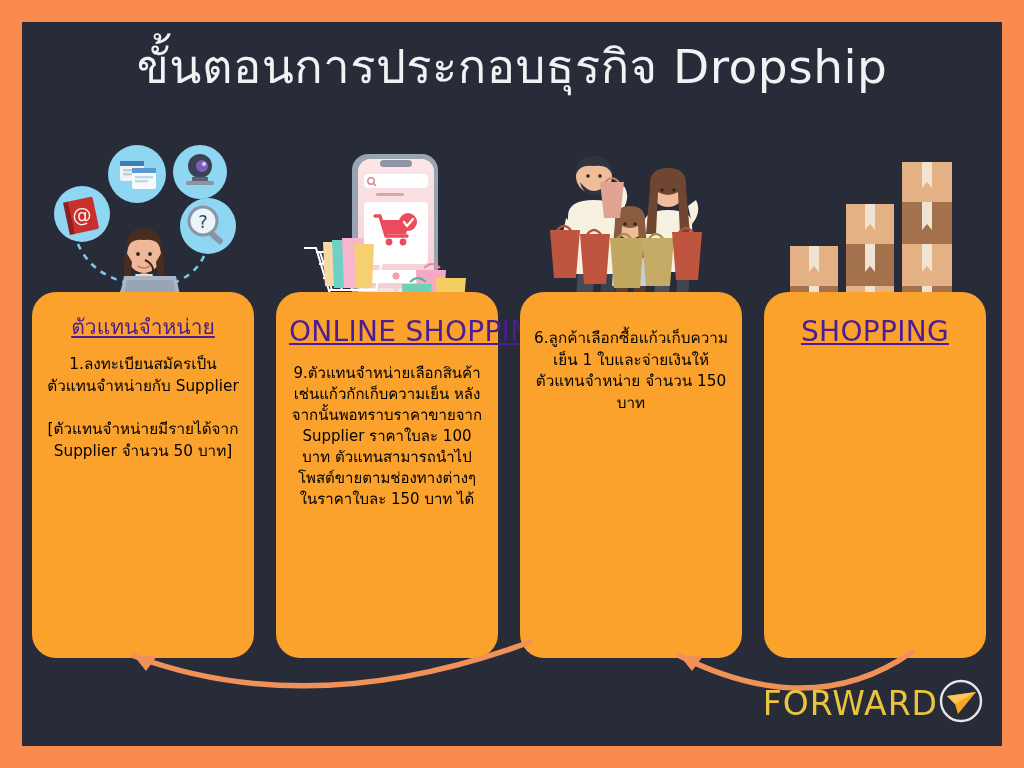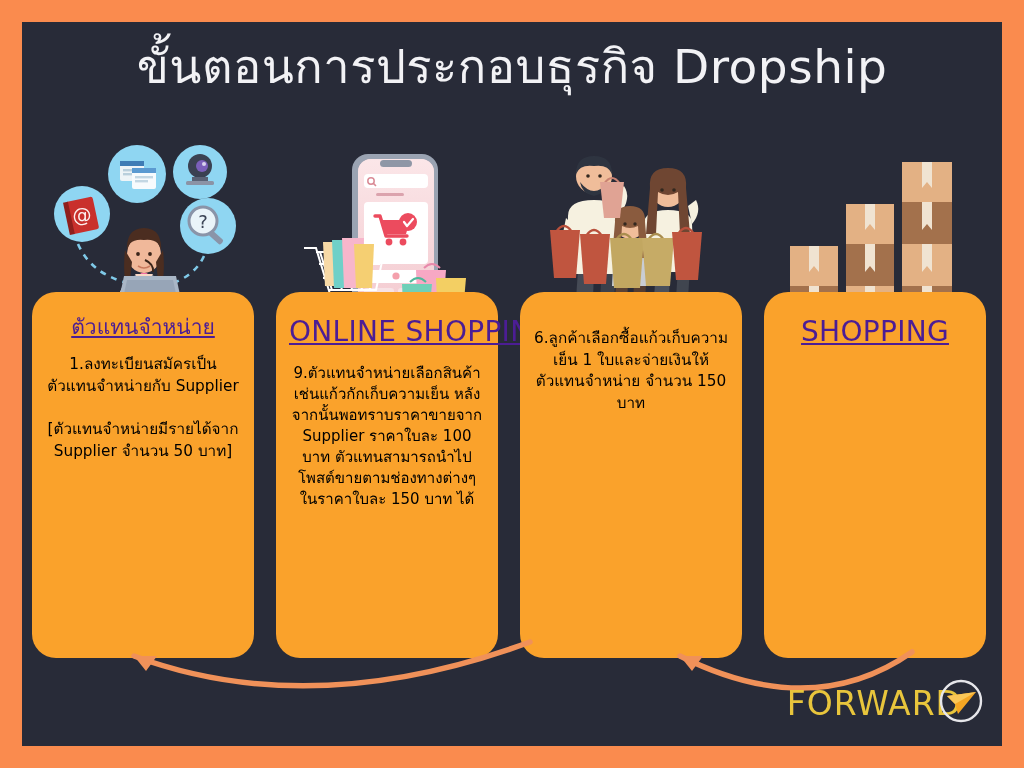--- a/index.html
+++ b/index.html
@@ -88,21 +88,21 @@
   #arrows{
     position:absolute;
     left:0; top:0; width:100%; height:100%;
     pointer-events:none;
   }
 
   
   #logo{
     position:absolute;
     right:18px; bottom:18px;
-    display:flex; align-items:center;
+    display:flex; align-items:center;gap:24px;
   }
   #logo .word{
     font-size:33px;
     letter-spacing:1px;
     color:#e8c53c;
     font-weight:400;
   }
   #logo .mark{ margin-left:-24px; }
 
   

